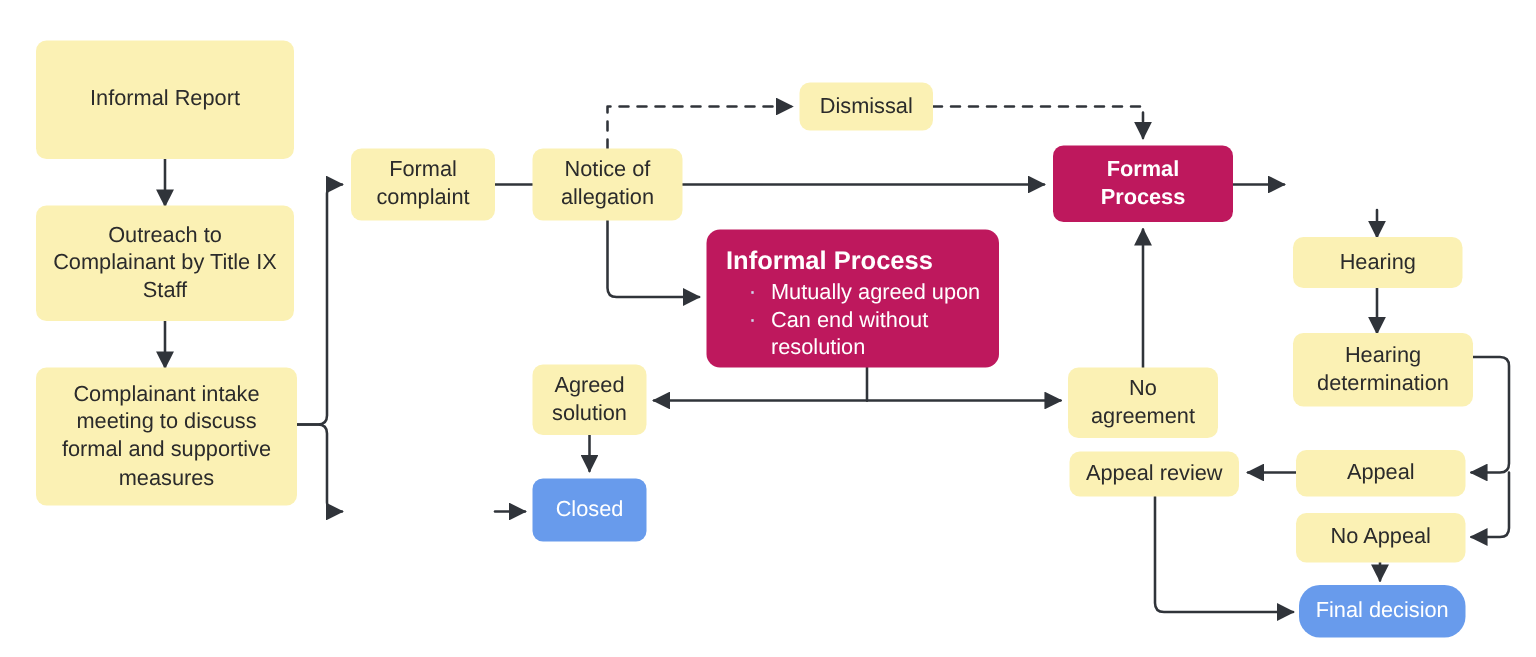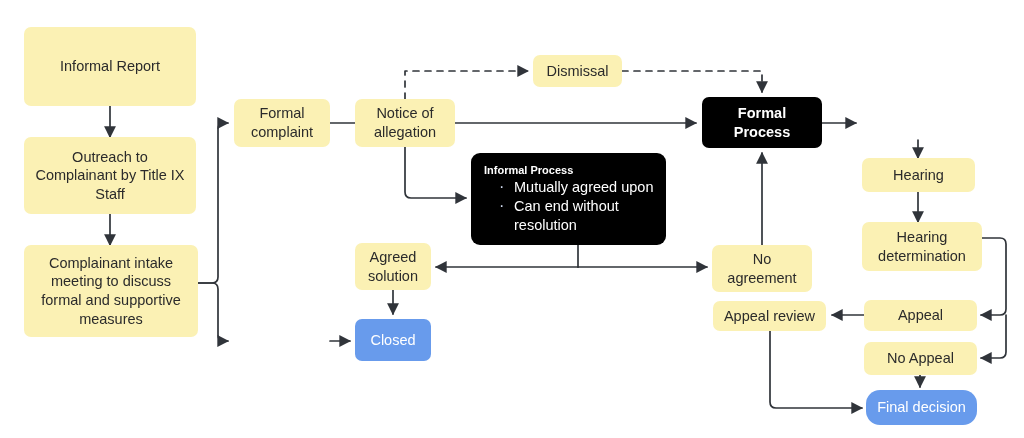--- a/index.html
+++ b/index.html
@@ -34,36 +34,36 @@
     justify-content: center;
     text-align: center;
     line-height: 1.28;
     color: #2b2b2b;
     background: #fbf1b4;
     font-size: 14.5px;
     padding: 2px 6px;
     z-index: 2;
   }
   .node.blue-dark {
-    background: #000000;
+    background: #be185d;
     color: #ffffff;
   }
   .node.blue-light {
     background: #689bec;
     color: #ffffff;
   }
   .node.proc {
     display: block;
     text-align: left;
     padding: 10px 12px 10px 13px;
     border-radius: 9px;
   }
   .proc-title {
     font-weight: bold;
-    font-size: 11px;
+    font-size: 17px;
     margin-bottom: 1px;
     color: #ffffff;
   }
   .proc-list {
     margin: 0;
     padding: 0;
     list-style: none;
   }
   .proc-list li {
     position: relative;

